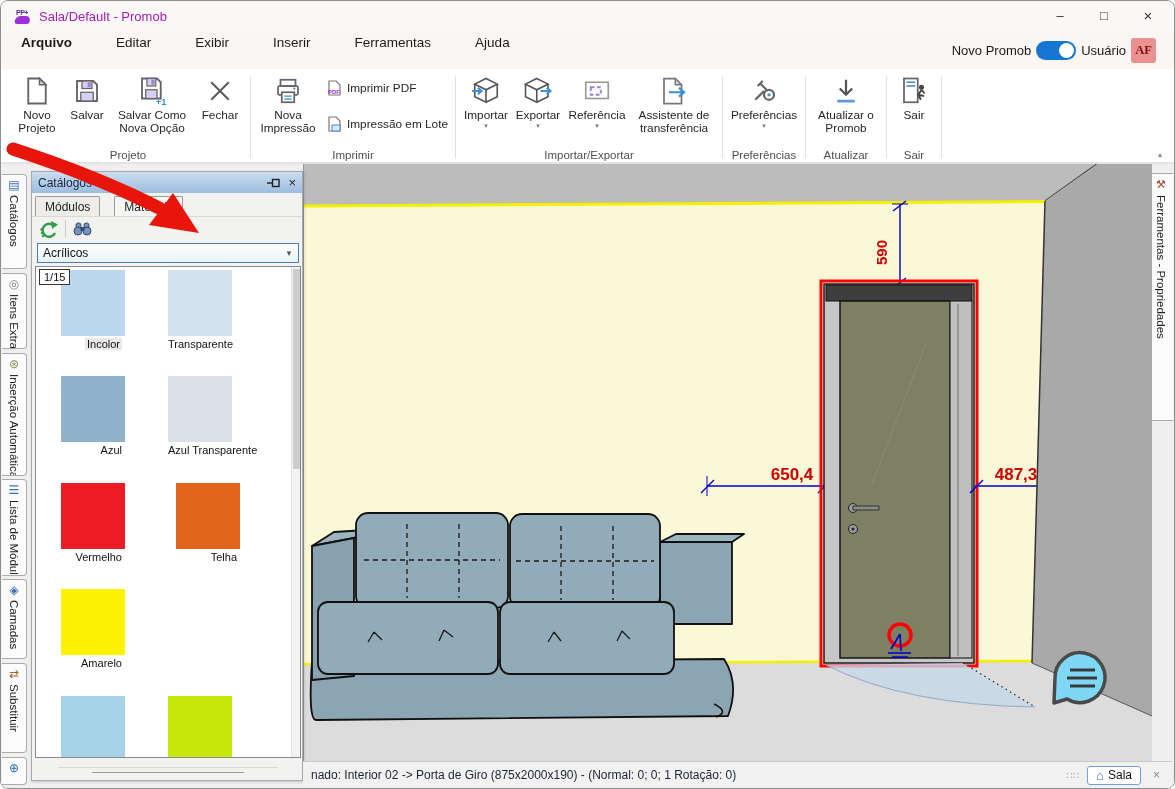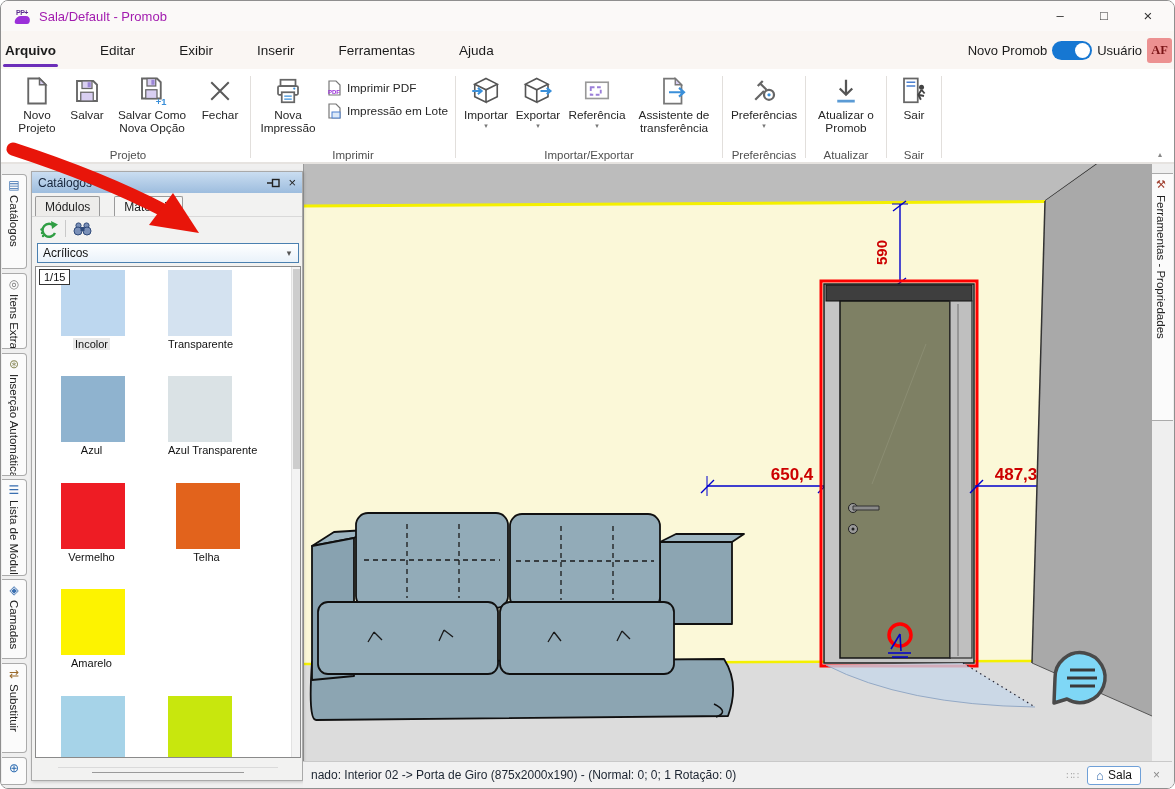--- a/index.html
+++ b/index.html
@@ -7,39 +7,39 @@
 #win{position:absolute;inset:0;border:1px solid #8f8f8f;border-radius:8px;overflow:hidden;background:#fff}
 
 .titlebar{height:30px;background:#FBF9F8;display:flex;align-items:center;padding-left:12px;position:relative}
 .appicon{width:18px;height:18px;margin-right:8px;display:flex;flex-direction:column;align-items:center;justify-content:center}
 .appicon .pp{font-size:7px;font-weight:bold;color:#5B2D8E;line-height:7px;letter-spacing:-.5px}
 .appicon .swoosh{width:15px;height:8px;background:#9B30D9;border-radius:5px 5px 2px 3px;transform:skewX(-12deg)}
 .title{font-size:13px;color:#a21caf}
 .wctrl{position:absolute;right:4px;top:0;height:30px;display:flex;align-items:center}
 .wbtn{width:44px;text-align:center;font-size:13px;color:#333;line-height:30px}
 
-.menubar{height:38px;background:#FAF6F3;display:flex;align-items:center;padding:0 2px}
+.menubar{height:38px;background:#FAF6F3;display:flex;padding:0 18px}
 .mitem{font-size:13.5px;color:#1b1b1b;position:relative;padding:4px 2px;margin-right:40px}
 .mitem.active{font-weight:bold}
 .mitem.active::after{content:"";position:absolute;left:0;right:0;bottom:-5px;height:3px;border-radius:2px;background:#6C2EB9}
 .mright{margin-left:auto;display:flex;align-items:center;gap:5px}
 .mlabel{font-size:13px;color:#1b1b1b}
 .toggle{width:40px;height:19px;background:#1677D2;border-radius:10px;position:relative}
 .toggle::after{content:"";position:absolute;right:2px;top:2px;width:15px;height:15px;background:#fff;border-radius:50%}
 .avatar{width:25px;height:25px;background:#EC9191;color:#7A1416;font-family:"Liberation Serif",serif;font-weight:bold;font-size:12.5px;display:flex;align-items:center;justify-content:center;border-radius:3px}
 
 .ribbon{height:95px;background:#fff;display:flex;align-items:stretch;padding:3px 6px 0;position:relative;border-bottom:2px solid #E6E3E0}
 .rgroup{position:relative;padding:0 4px 16px;display:flex;flex-direction:column}
 .rbuttons{display:flex;align-items:flex-start;gap:2px;flex:1;padding-top:2px}
 .rlabel{position:absolute;bottom:1px;left:0;right:0;text-align:center;font-size:11.5px;color:#4f4f4f}
 .rsep{width:1px;background:#E2DFDC;margin:4px 1px}
 .rbtn{display:flex;flex-direction:column;align-items:center;font-size:11.8px;color:#262626;text-align:center;line-height:1.12;padding:2px 3px}
 .rbtn svg{margin-bottom:3px}
 .chev{font-size:7px;color:#777;line-height:6px;margin-top:1px}
-.rsmallcol{display:flex;flex-direction:column;gap:7px;padding:6px 2px 0 4px}
+.rsmallcol{display:flex;flex-direction:column;gap:20px;padding:6px 2px 0 4px}
 .rsmall{display:flex;align-items:center;gap:5px;font-size:11.8px;color:#262626}
 .collapse{position:absolute;right:12px;bottom:3px;font-size:8px;color:#888}
 
 .main{position:absolute;top:163px;left:0;right:0;bottom:0;background:#EFEFEF}
 
 .vtab{position:absolute;left:1px;width:25px;background:#FBFBFB;border:1px solid #ABABAB;border-left:none;border-radius:0 4px 4px 0;display:flex;flex-direction:column;align-items:center;padding-top:4px;gap:3px;overflow:hidden}
 .vtab .vicon{font-size:12px;line-height:13px}
 .vlabel{writing-mode:vertical-rl;font-size:11.5px;color:#222;white-space:nowrap}
 .rtab{position:absolute;right:1px;width:25px;background:#FBFBFB;border:1px solid #ABABAB;border-right:none;border-radius:4px 0 0 4px;display:flex;flex-direction:column;align-items:center;padding-top:4px;gap:4px;overflow:hidden}
 
@@ -49,21 +49,21 @@
 .phx{font-size:13px;color:#222;line-height:13px}
 .ptabs{display:flex;padding:3px 3px 0;height:23px;position:relative}
 .ptab{font-size:12px;padding:3px 9px 2px;border:1px solid #9a9a9a;border-bottom:none;background:#EDECEA;color:#222;border-radius:2px 2px 0 0;margin-right:14px}
 .ptab.active{background:#F6F6F5;font-weight:normal;z-index:2}
 .ptools{height:24px;display:flex;align-items:center;gap:7px;padding:3px 7px;border-top:1px solid #d9d9d9}
 .tsep{width:1px;height:17px;background:#c9c9c9}
 .pdrop{position:absolute;left:5px;top:71px;width:262px;height:20px;border:1px solid #4A80B0;background:linear-gradient(#FFFFFF,#E9F2FA);display:flex;align-items:center;font-size:12px;padding-left:5px;color:#111}
 .dchev{margin-left:auto;width:18px;text-align:center;color:#555;font-size:9px}
 .plist{position:absolute;left:3px;top:94px;width:266px;height:492px;background:#fff;border:1px solid #8a8a8a;overflow:hidden}
 .tooltip{position:absolute;left:3px;top:2px;background:#fff;border:1px solid #333;font-size:11px;padding:0 4px;height:16px;line-height:15px;z-index:6;color:#111}
-.mat{position:absolute;width:61px;text-align:center}
+.mat{position:absolute;width:61px;text-align:right}
 .sw{width:64px;height:66px}
 .mlbl{font-size:11px;color:#111;margin-top:2px;white-space:nowrap}
 .mlbl .hl{background:#E9E9E9;padding:0 2px}
 .pscroll{position:absolute;right:0;top:0;width:9px;height:492px;background:#F3F3F3;border-left:1px solid #e2e2e2}
 .pthumb{position:absolute;left:1px;top:2px;width:7px;height:200px;background:#CDCDCD}
 .presize{position:absolute;left:0;right:0;top:588px;height:20px}
 .rline1{position:absolute;left:26px;top:7px;width:220px;height:1px;background:#DADADA}
 .rline2{position:absolute;left:60px;top:12px;width:152px;height:1px;background:#9a9a9a}
 
 .viewport{position:absolute;left:302px;top:0;width:848px;height:597px;border-left:1px solid #9a9a9a;background:#FBF8D8}

